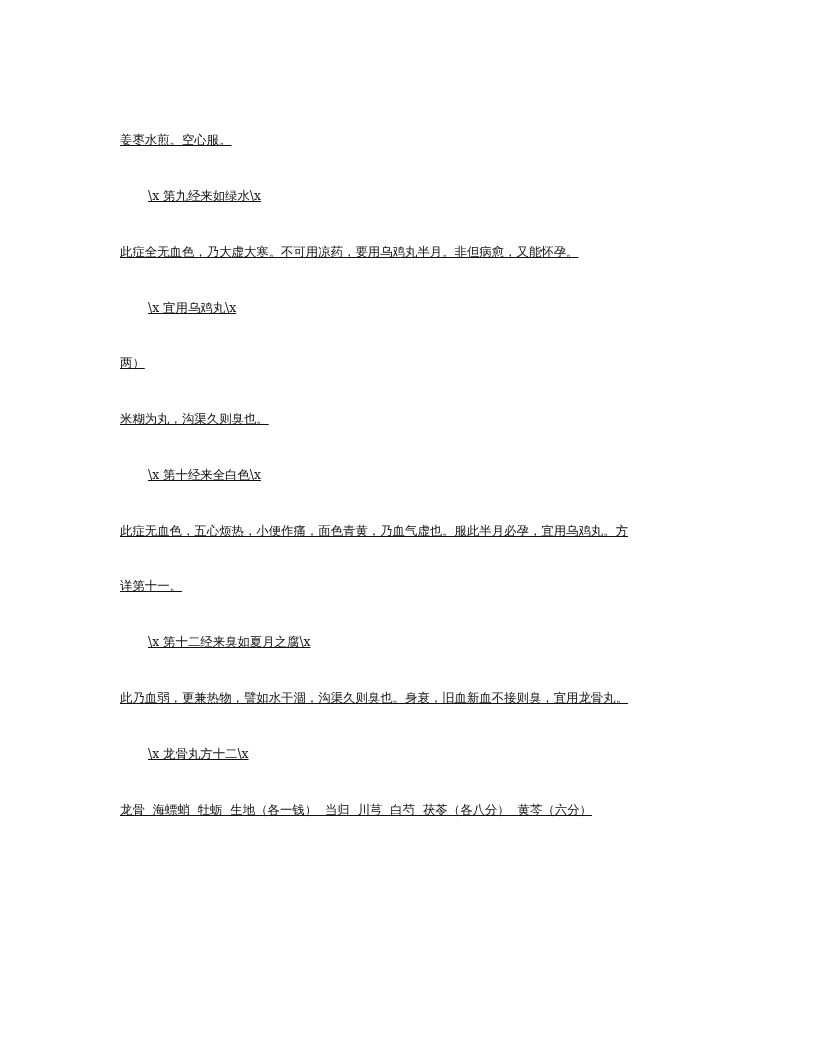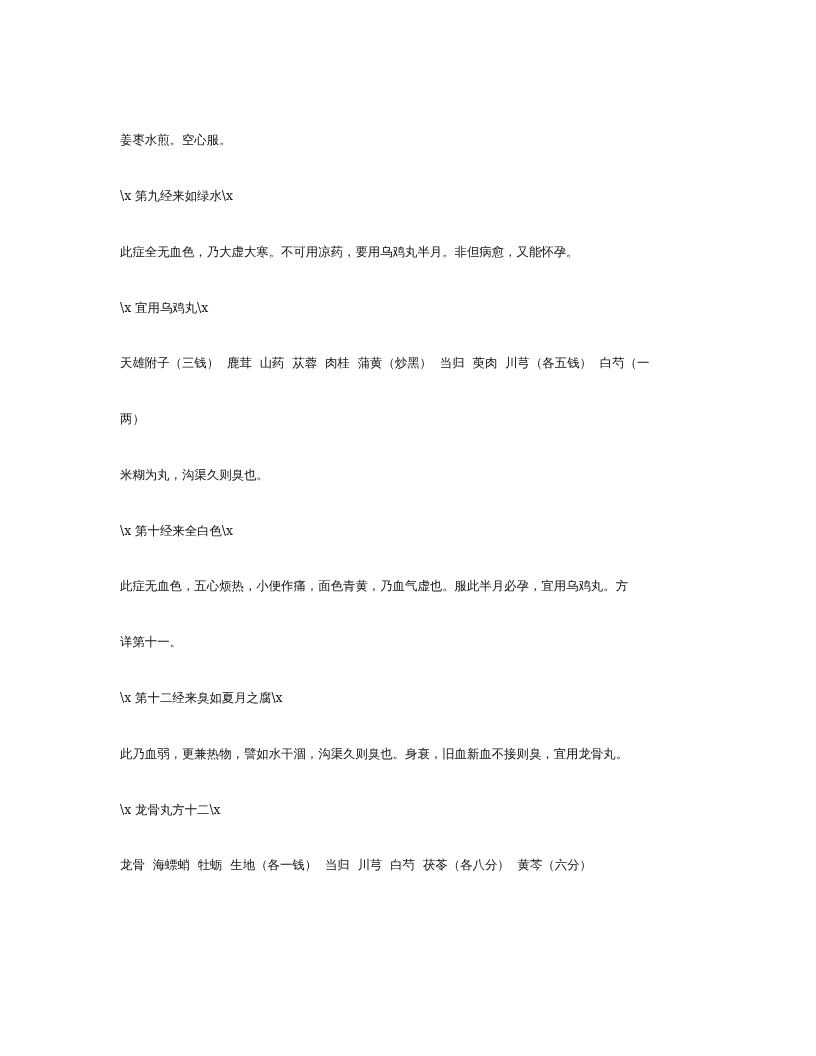--- a/index.html
+++ b/index.html
@@ -21,32 +21,32 @@
       font-family: "DejaVu Serif", "Liberation Serif", serif;
       font-size: 12.4px;
       line-height: 18.6px;
       color: #111111;
       white-space: pre;
     }
     .line {
       display: block;
       height: 18.6px;
       white-space: pre;
+      text-decoration: underline;
     }
-    .line.heading { letter-spacing: 0; }
+    .line.heading { letter-spacing: 0; margin-left: 28px; }
   </style>
 </head>
 <body>
 
 <div class="page">
   <span class="line">姜枣水煎。空心服。</span>
   <span class="line heading">\x 第九经来如绿水\x</span>
   <span class="line">此症全无血色，乃大虚大寒。不可用凉药，要用乌鸡丸半月。非但病愈，又能怀孕。</span>
   <span class="line heading">\x 宜用乌鸡丸\x</span>
-  <span class="line">天雄附子（三钱）  鹿茸  山药  苁蓉  肉桂  蒲黄（炒黑）  当归  萸肉  川芎（各五钱）  白芍（一</span>
   <span class="line">两）</span>
   <span class="line">米糊为丸，沟渠久则臭也。</span>
   <span class="line heading">\x 第十经来全白色\x</span>
   <span class="line">此症无血色，五心烦热，小便作痛，面色青黄，乃血气虚也。服此半月必孕，宜用乌鸡丸。方</span>
   <span class="line">详第十一。</span>
   <span class="line heading">\x 第十二经来臭如夏月之腐\x</span>
   <span class="line">此乃血弱，更兼热物，譬如水干涸，沟渠久则臭也。身衰，旧血新血不接则臭，宜用龙骨丸。</span>
   <span class="line heading">\x 龙骨丸方十二\x</span>
   <span class="line">龙骨  海螵蛸  牡蛎  生地（各一钱）  当归  川芎  白芍  茯苓（各八分）  黄芩（六分）</span>
   

